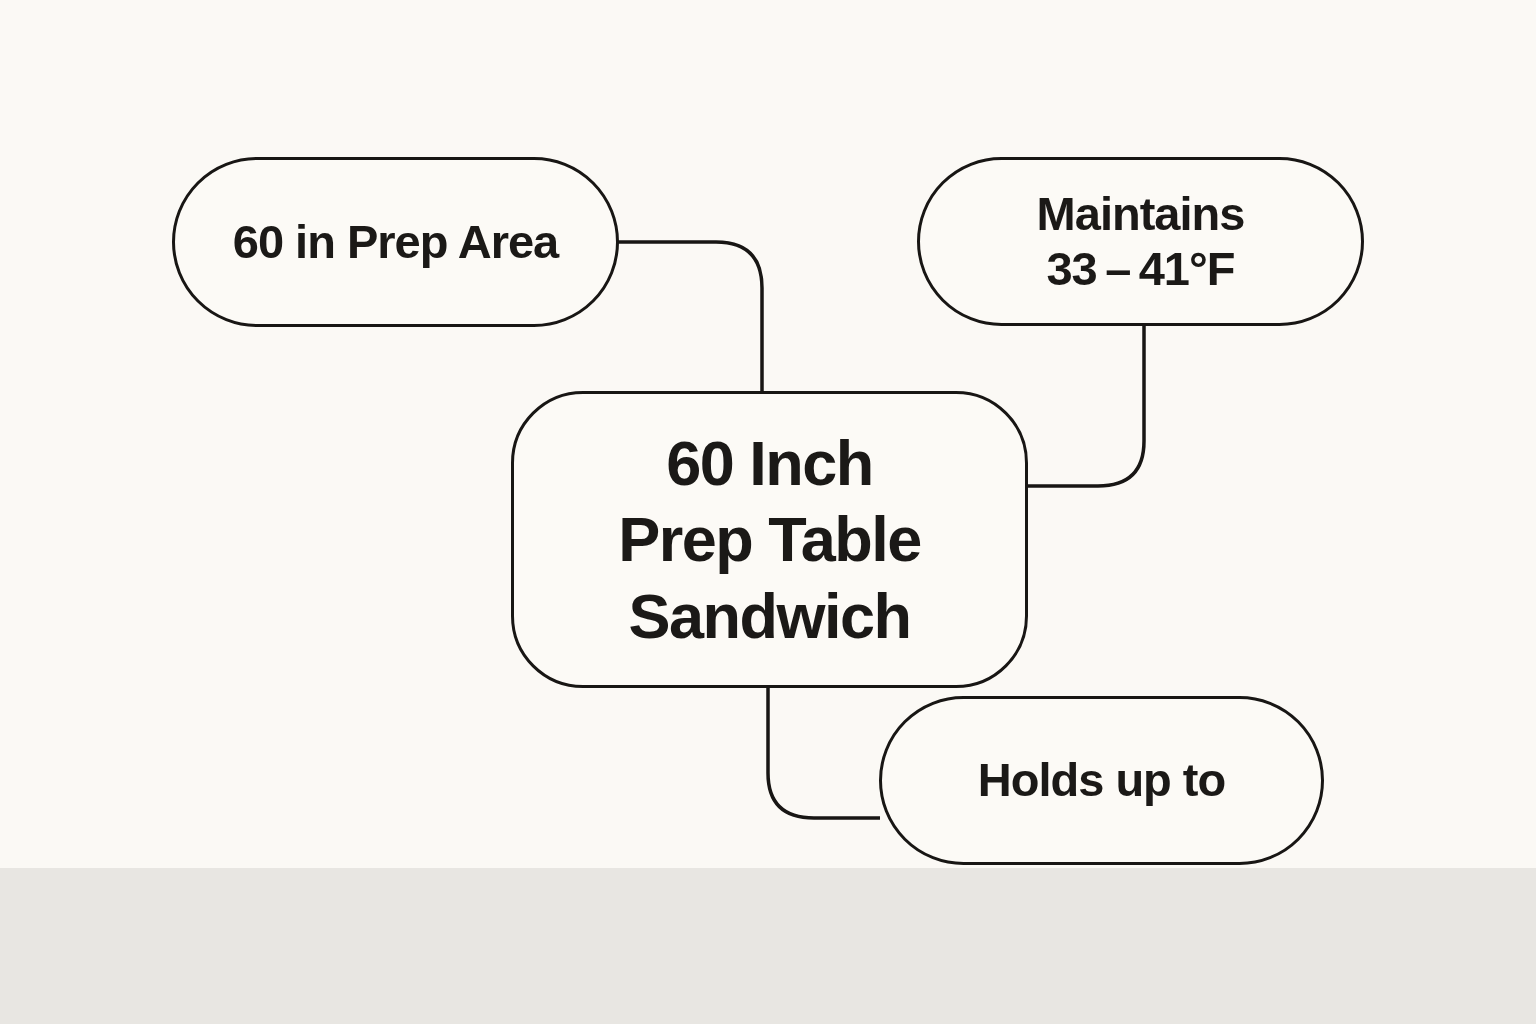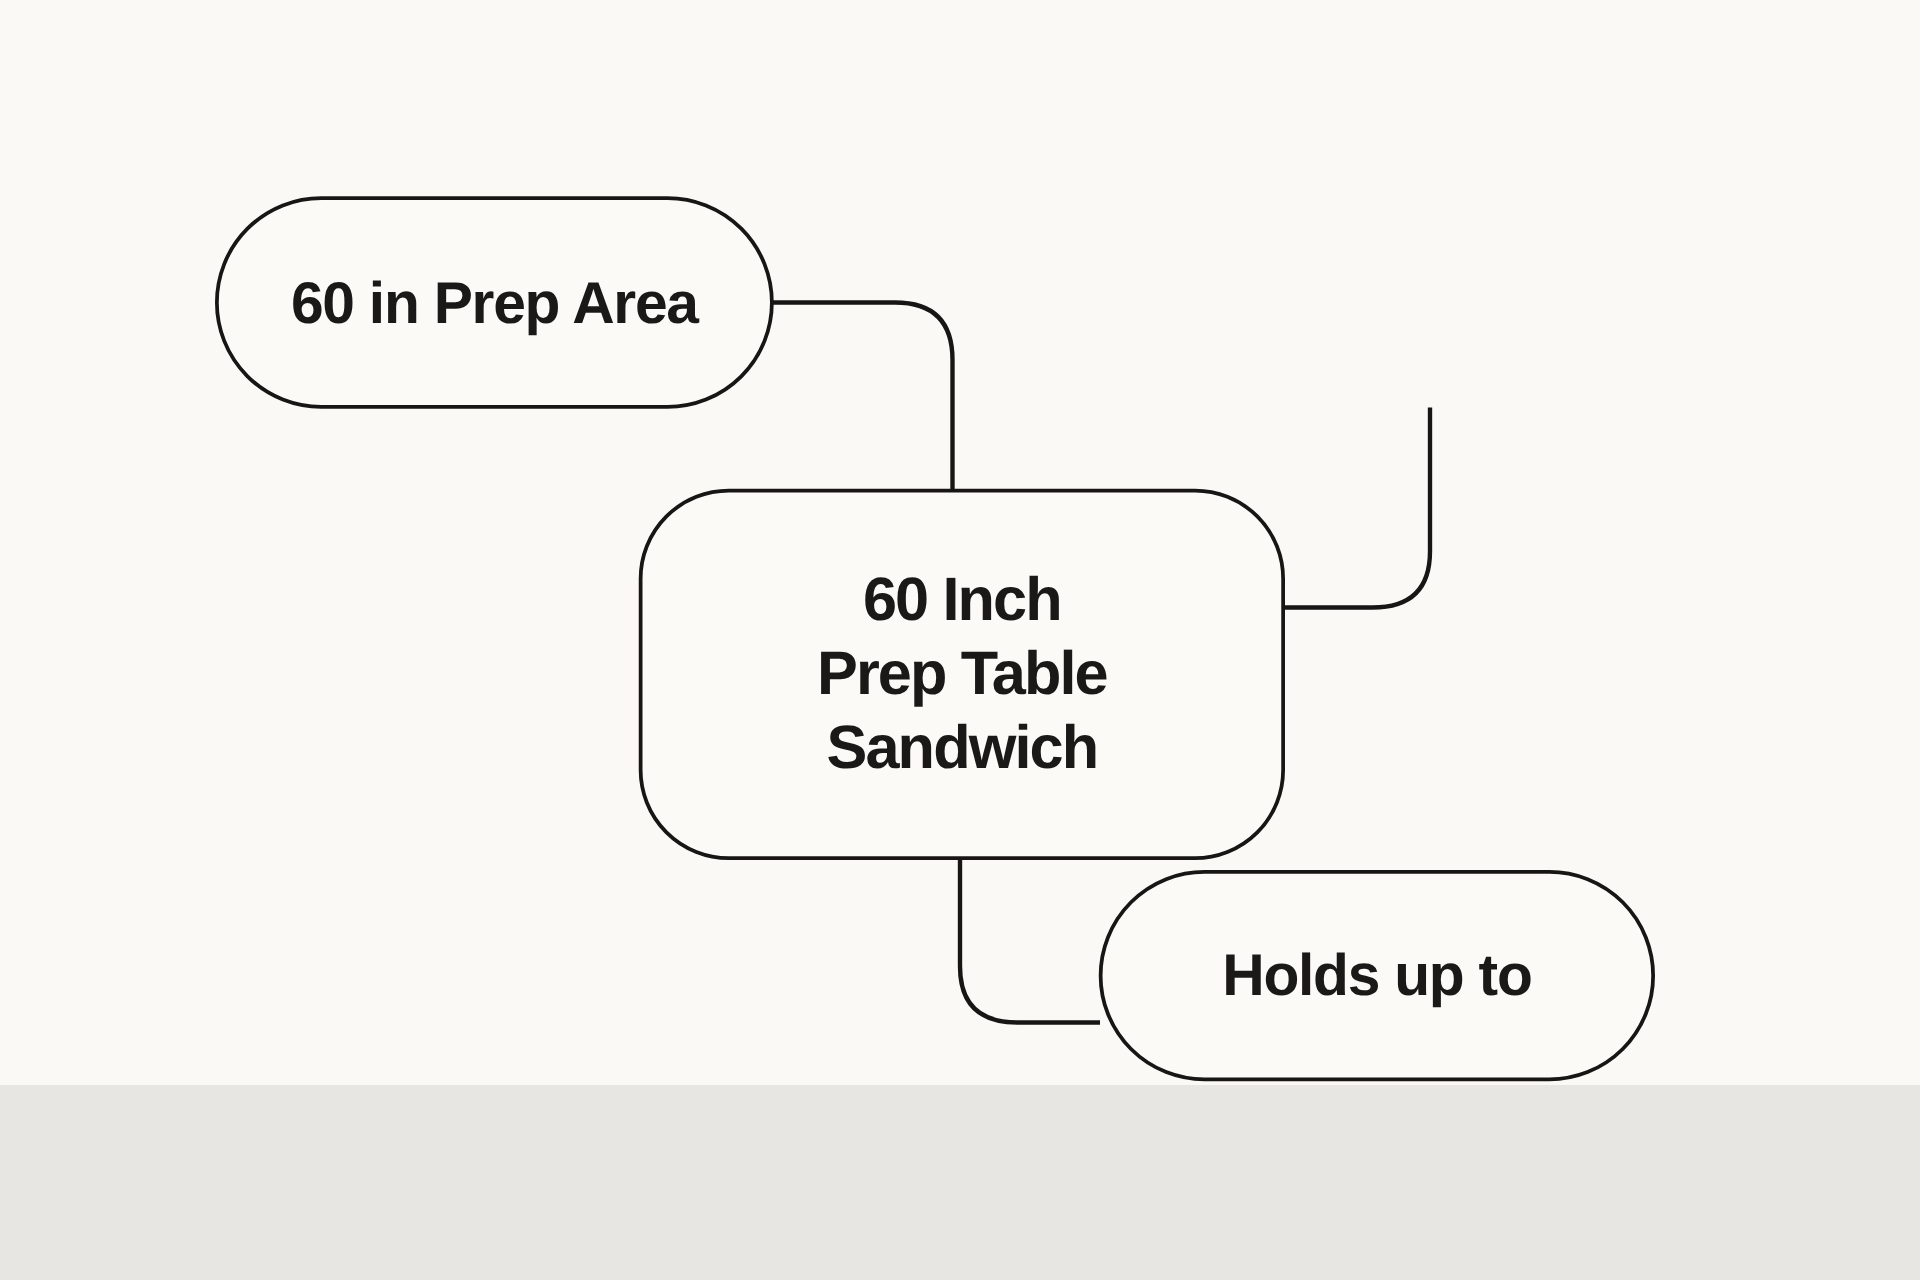--- a/index.html
+++ b/index.html
@@ -50,21 +50,21 @@
   }
   .node-prep-area {
     left: 172px; top: 157px;
     width: 447px; height: 170px;
     border-radius: 85px;
   }
   .node-central {
     left: 511px; top: 391px;
     width: 517px; height: 297px;
     border-radius: 72px;
-    font-size: 49px;
+    font-size: 63px;
     letter-spacing: -1.5px;
     line-height: 1.21;
   }
   .node-temperature {
     left: 917px; top: 157px;
     width: 447px; height: 169px;
     border-radius: 85px;
   }
   .node-capacity {
     left: 879px; top: 696px;
@@ -86,18 +86,22 @@
   <div class="node pill node-prep-area">
     <div class="line">60 in Prep Area</div>
   </div>
 
   <div class="node node-central">
     <div class="line">60 Inch</div>
     <div class="line">Prep Table</div>
     <div class="line">Sandwich</div>
   </div>
 
+  <div class="node pill node-temperature">
+    <div class="line">Maintains</div>
+    <div class="line">33 – 41°F</div>
+  </div>
 
   <div class="node pill node-capacity">
     <div class="line">Holds up to</div>
   </div>
 
 </div>
 
 </body></html>

